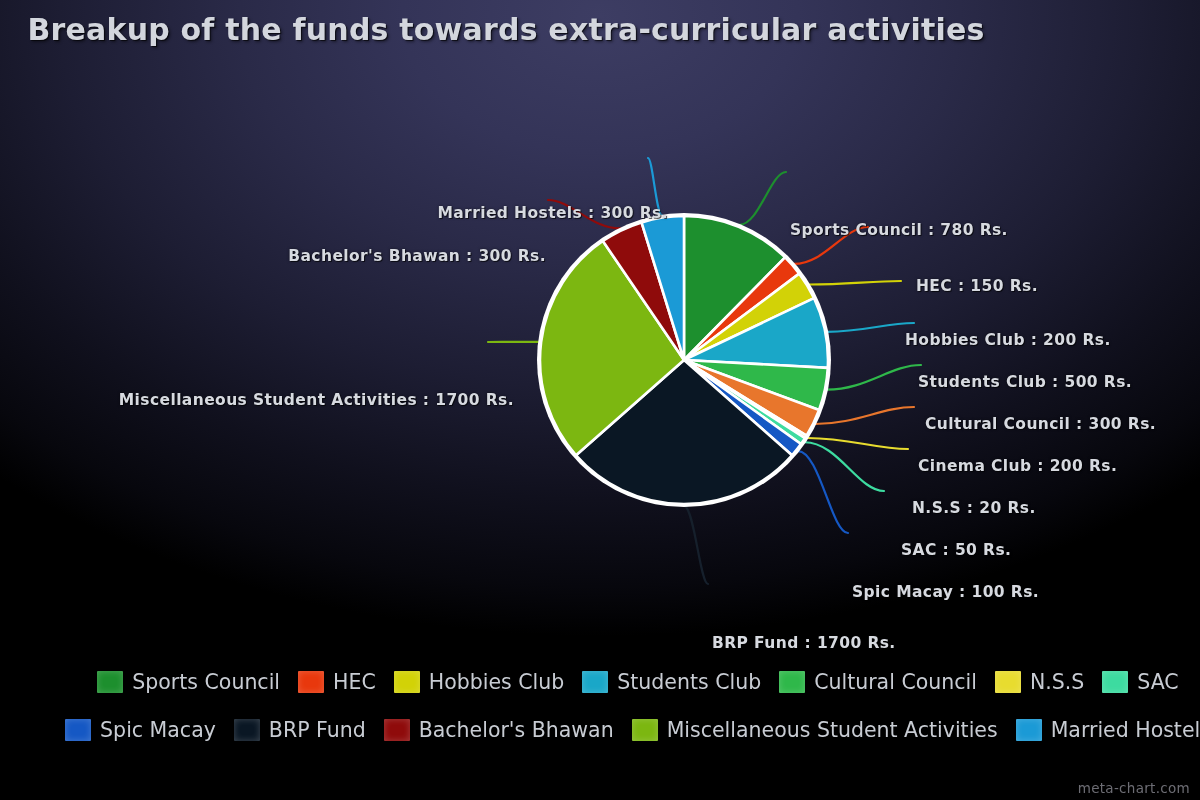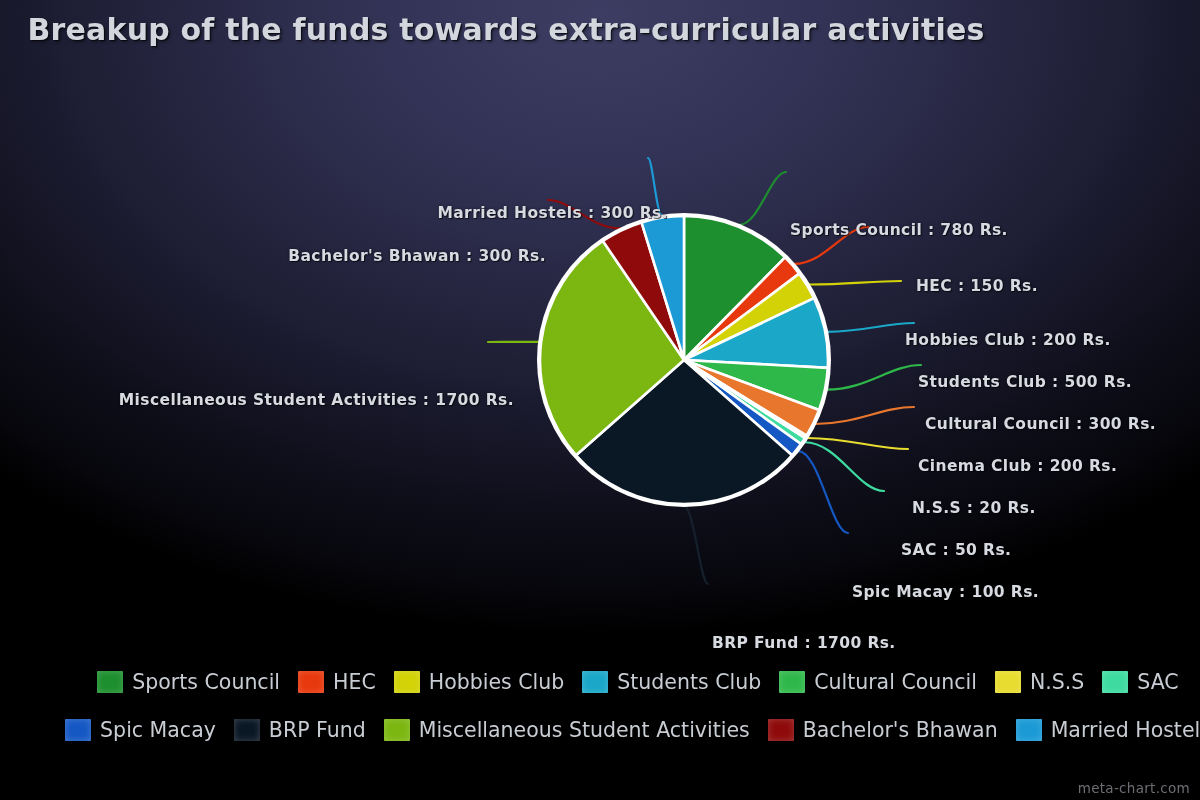--- a/index.html
+++ b/index.html
@@ -174,27 +174,27 @@
       </div>
       <div class="legend-item">
         <span class="swatch" style="background: rgb(21, 88, 196);"></span>
         <span class="legend-label">Spic Macay</span>
       </div>
       <div class="legend-item">
         <span class="swatch" style="background: rgb(10, 23, 36);"></span>
         <span class="legend-label">BRP Fund</span>
       </div>
       <div class="legend-item">
+        <span class="swatch" style="background: rgb(143, 11, 11);"></span>
+        <span class="legend-label">Bachelor's Bhawan</span>
+      </div>
+      <div class="legend-item">
         <span class="swatch" style="background: rgb(124, 183, 17);"></span>
         <span class="legend-label">Miscellaneous Student Activities</span>
       </div>
       <div class="legend-item">
-        <span class="swatch" style="background: rgb(143, 11, 11);"></span>
-        <span class="legend-label">Bachelor's Bhawan</span>
-      </div>
-      <div class="legend-item">
         <span class="swatch" style="background: rgb(27, 154, 214);"></span>
         <span class="legend-label">Married Hostels</span>
       </div>
     </div>
 
   <div id="watermark">meta-chart.com</div>
 </div>
 
 </body></html>

